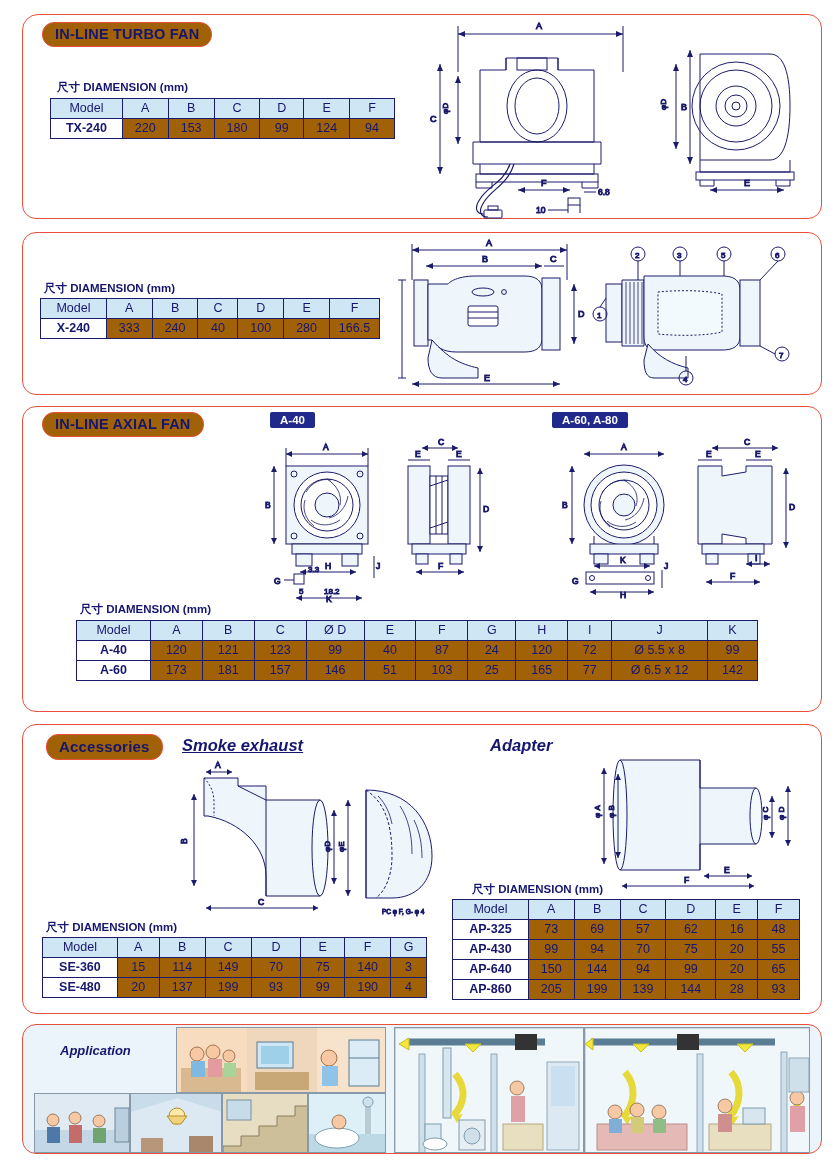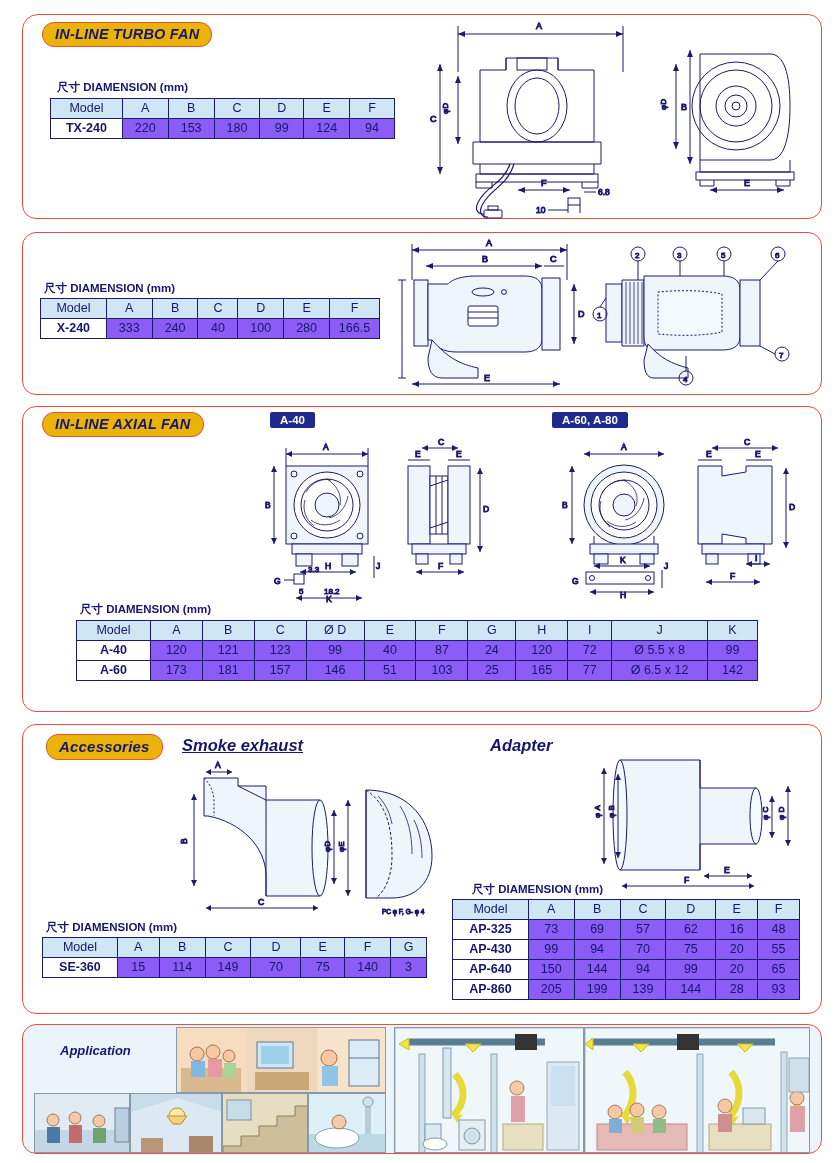--- a/index.html
+++ b/index.html
@@ -18,23 +18,22 @@
   .section {
     position: absolute;
     border: 1.6px solid #e8503a;
     border-radius: 14px;
     background: #fff;
   }
   .sec-title {
     position: absolute;
     border: 1.6px solid #e8503a;
     border-radius: 12px;
-    background: #eab308;
+    background: #a16207;
     padding: 3px 12px 4px 12px;
-    font-style: italic;
     font-weight: bold;
     font-size: 14.5px;
     color: #16166e;
     white-space: nowrap;
     letter-spacing: 0.2px;
   }
   .plain-title {
     position: absolute;
     font-style: italic;
     font-weight: bold;
@@ -47,21 +46,21 @@
     font-weight: bold;
     color: #16166e;
     white-space: nowrap;
   }
   .dim-label .cjk { font-family: "DejaVu Sans", sans-serif; font-weight: bold; }
 
   
   table.spec {
     position: absolute;
     border-collapse: collapse;
-    background: #8b5cf6;
+    background: #a16207;
     font-size: 12.5px;
   }
   table.spec th, table.spec td {
     border: 1px solid #1b1b6b;
     text-align: center;
     color: #16166e;
     padding: 1px 3px;
     height: 19px;
     line-height: 17px;
     white-space: nowrap;
@@ -680,20 +679,30 @@
       <tr>
         <td>SE-360</td>
         <td>15</td>
         <td>114</td>
         <td>149</td>
         <td>70</td>
         <td>75</td>
         <td>140</td>
         <td>3</td>
       </tr>
+      <tr>
+        <td>SE-480</td>
+        <td>20</td>
+        <td>137</td>
+        <td>199</td>
+        <td>93</td>
+        <td>99</td>
+        <td>190</td>
+        <td>4</td>
+      </tr>
     </tbody>
   </table>
 
   <div class="dim-label" style="left:472px; top:882px;">
     <span class="cjk">尺寸</span>
     <span>DIAMENSION (mm)</span>
   </div>
   <table class="spec" style="left:452px; top:899px; width:348px;">
     <thead>
       <tr>

